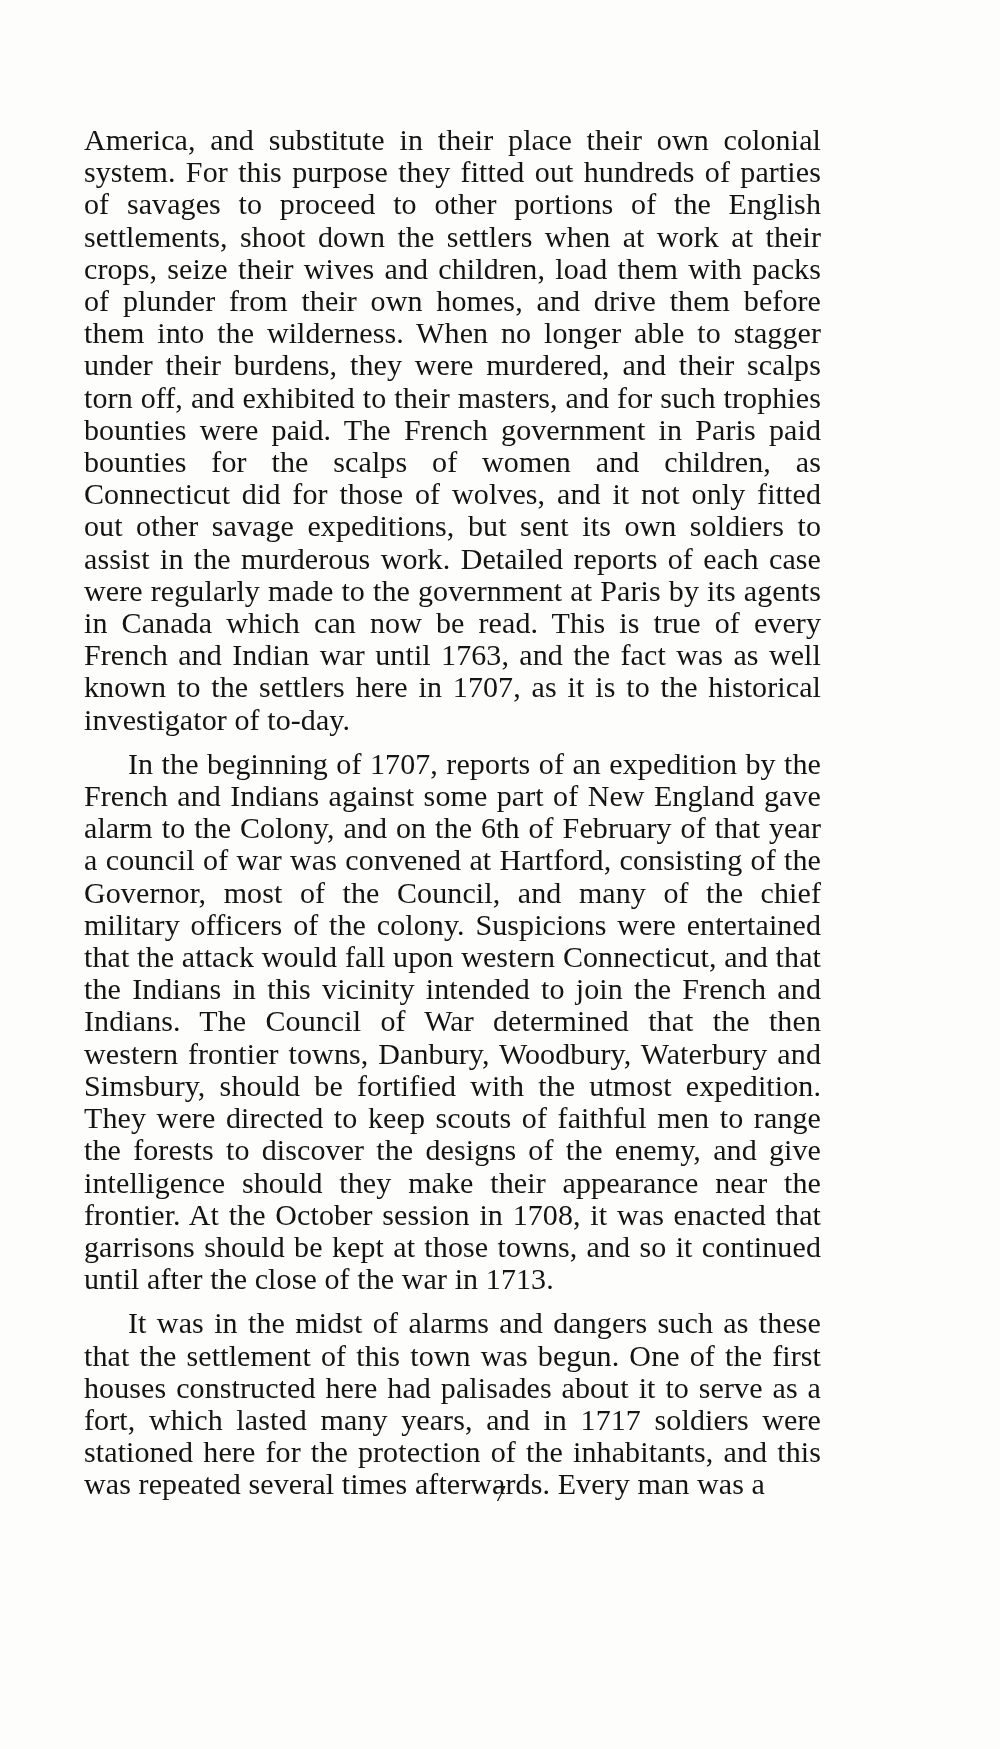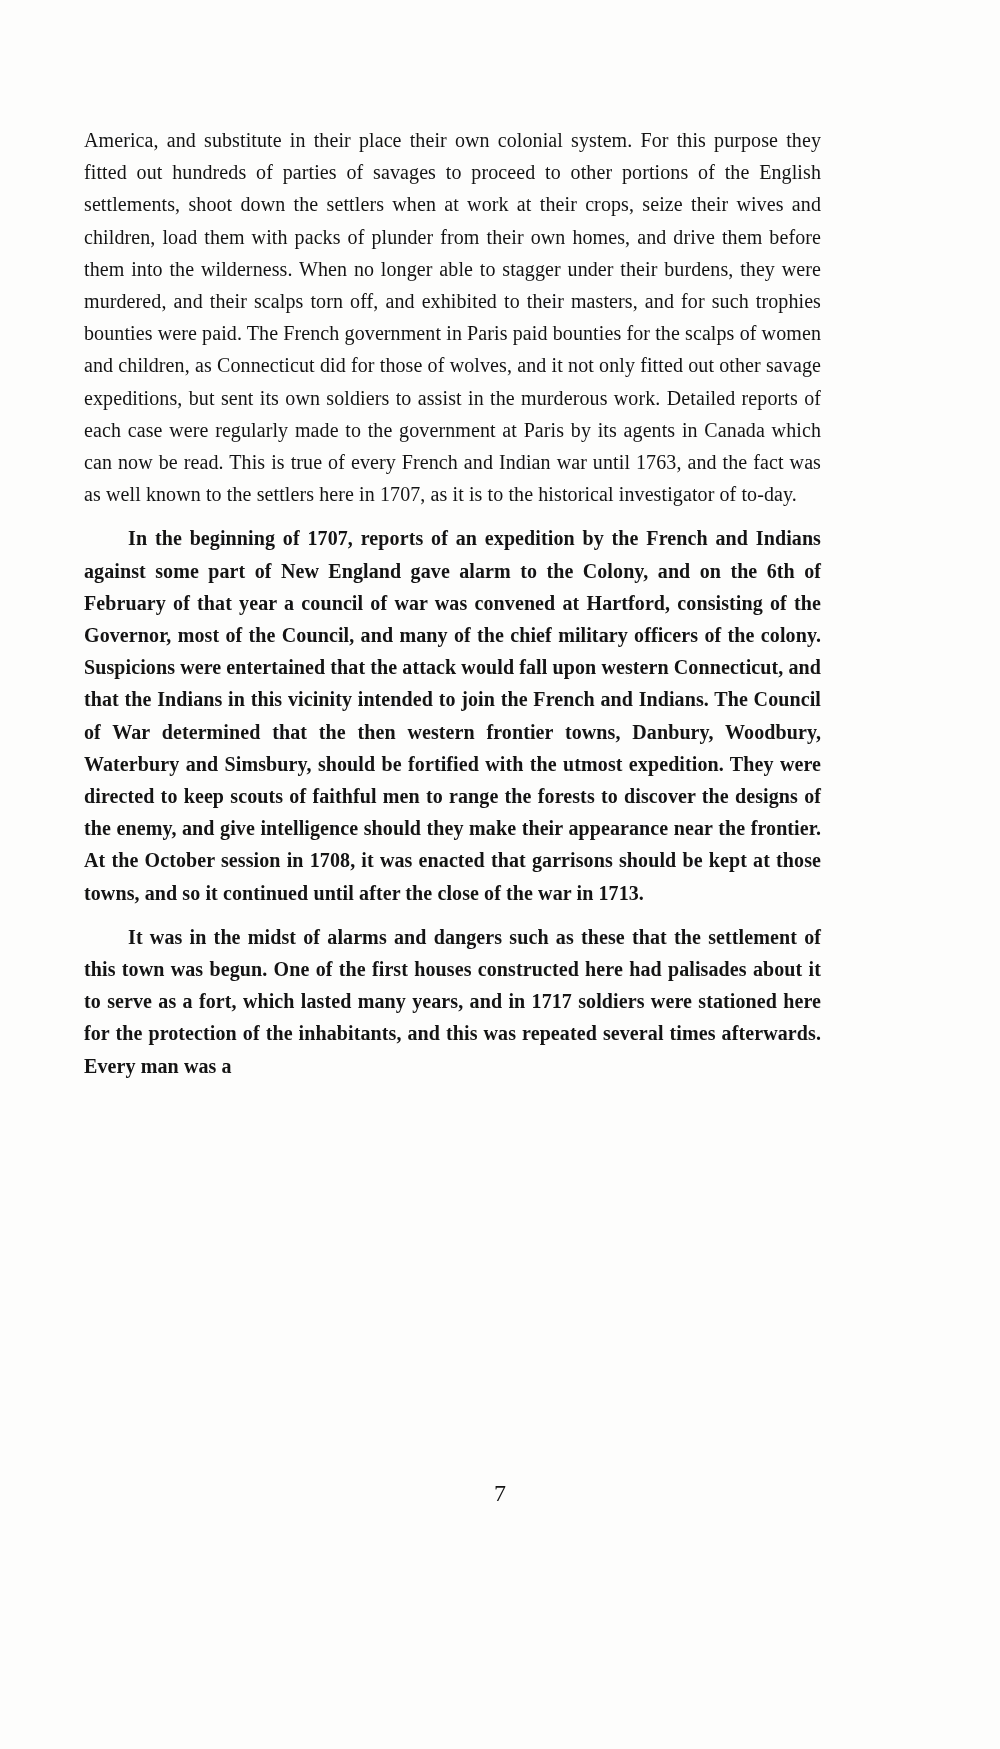--- a/index.html
+++ b/index.html
@@ -22,34 +22,33 @@
     background: #fdfdfc;
   }
   .text-block {
     position: absolute;
     left: 84px;
     top: 124px;
     width: 748px;
   }
   p.para {
     margin: 0 11px 0 0;
-    font-size: 20px;
+    font-size: 30px;
     line-height: 32.2px;
     text-align: justify;
     text-justify: inter-word;
     letter-spacing: 0.1px;
     color: #141414;
     font-family: "Liberation Serif", serif;
   }
   p.para + p.para {
     margin-top: 12px;
   }
   p.para.indent {
     text-indent: 44px;
-    font-weight: bold;
   }
   .folio {
     position: absolute;
     left: 0;
     top: 1480px;
     width: 1000px;
     text-align: center;
     font-size: 24px;
     font-family: "Liberation Serif", serif;
     color: #141414;

